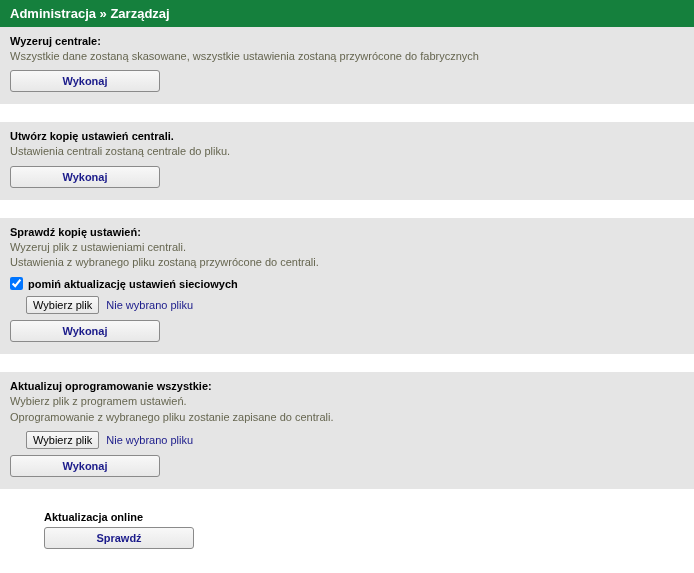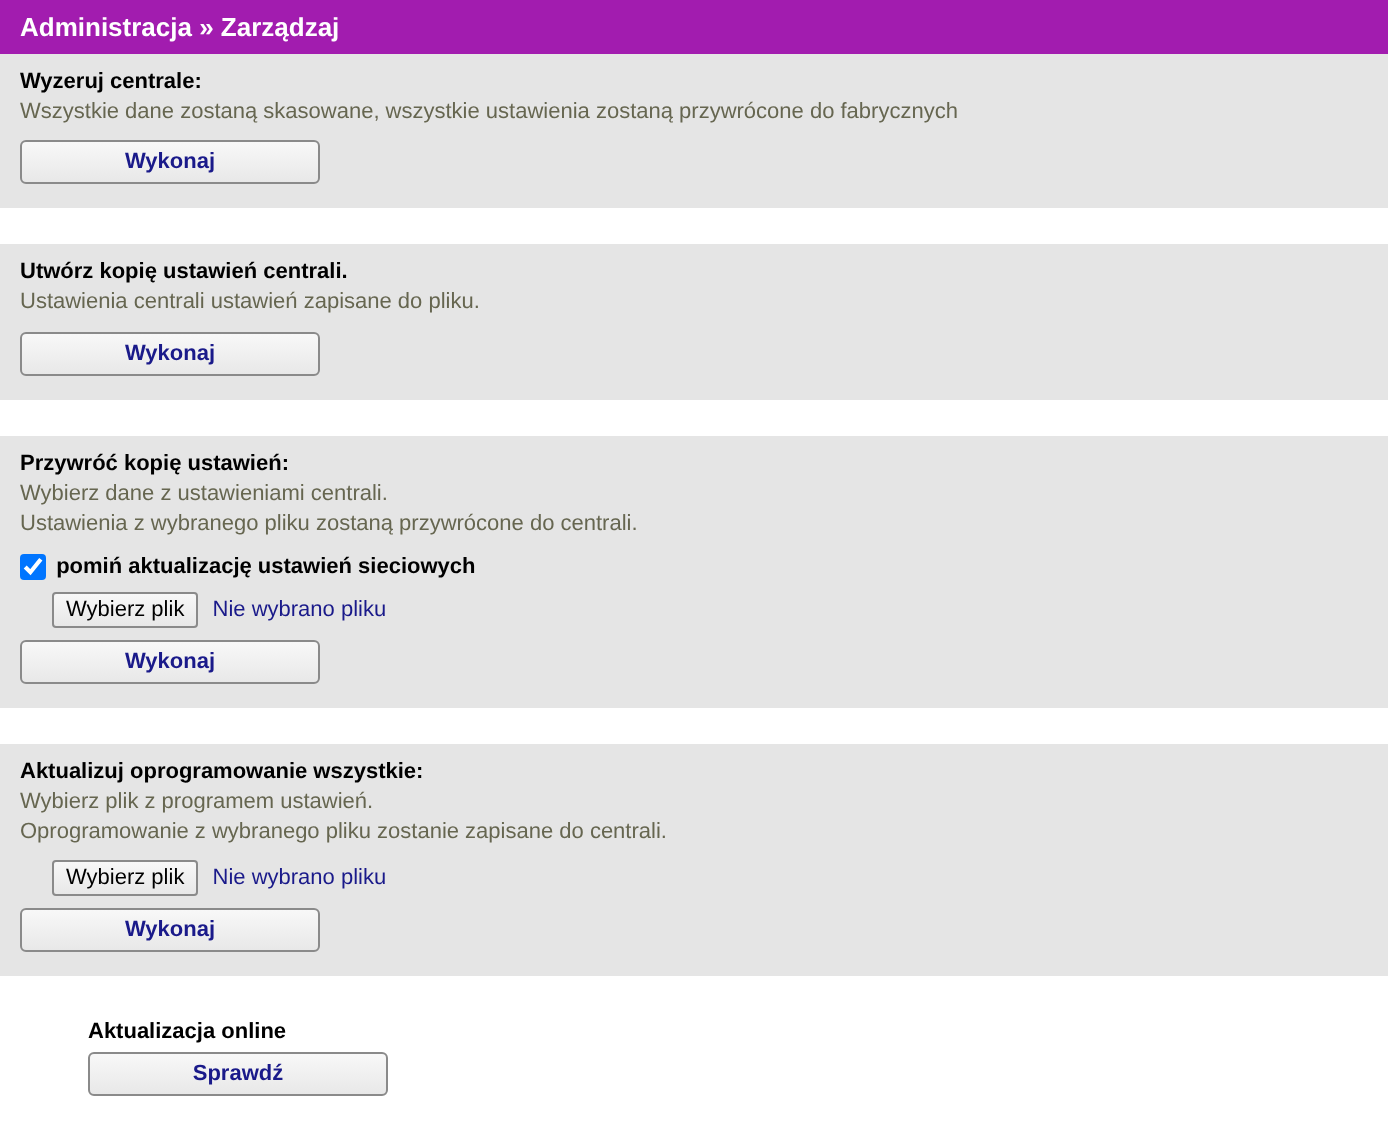--- a/index.html
+++ b/index.html
@@ -4,21 +4,21 @@
   <style>
     body {
       margin: 0;
       padding: 0;
       font-family: Verdana, Arial, sans-serif;
       font-size: 11px;
       background: #ffffff;
       width: 694px;
     }
     .header-bar {
-      background: #a21caf;
+      background: #15803d;
       color: #ffffff;
       padding: 6px 10px;
       font-size: 13px;
       font-weight: bold;
     }
     .section {
       background: #e5e5e5;
       padding: 8px 10px 12px 10px;
       margin-bottom: 18px;
     }
@@ -94,27 +94,27 @@
 </div>
 
 <div class="section">
   <div class="section-title">Wyzeruj centrale:</div>
   <div class="section-desc">Wszystkie dane zostaną skasowane, wszystkie ustawienia zostaną przywrócone do fabrycznych</div>
   <button class="action-button">Wykonaj</button>
 </div>
 
 <div class="section">
   <div class="section-title">Utwórz kopię ustawień centrali.</div>
-  <div class="section-desc">Ustawienia centrali ustawień zapisane do pliku.</div>
+  <div class="section-desc">Ustawienia centrali zostaną centrale do pliku.</div>
   <button class="action-button">Wykonaj</button>
 </div>
 
 <div class="section">
-  <div class="section-title">Przywróć kopię ustawień:</div>
-  <div class="section-desc" style="margin-bottom:0;">Wybierz dane z ustawieniami centrali.</div>
+  <div class="section-title">Sprawdź kopię ustawień:</div>
+  <div class="section-desc" style="margin-bottom:0;">Wyzeruj plik z ustawieniami centrali.</div>
   <div class="section-desc">Ustawienia z wybranego pliku zostaną przywrócone do centrali.</div>
   <div class="checkbox-row">
     <input type="checkbox" checked="" id="cb1" style="">
     <label for="cb1">pomiń aktualizację ustawień sieciowych</label>
   </div>
   <div class="file-row">
     <button class="file-button">Wybierz plik</button>
     <span class="file-status">Nie wybrano pliku</span>
   </div>
   <button class="action-button">Wykonaj</button>

